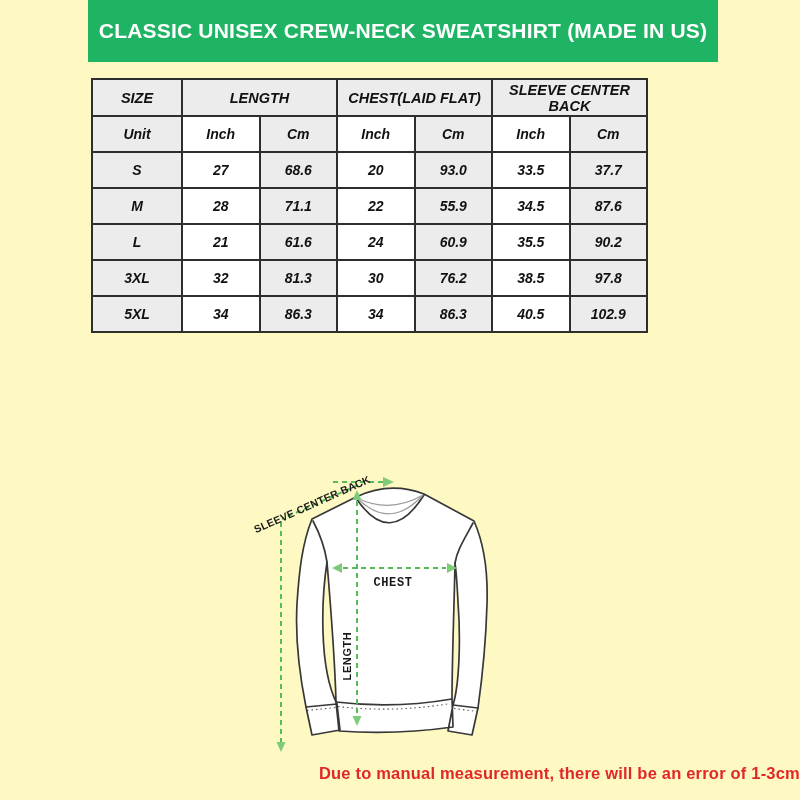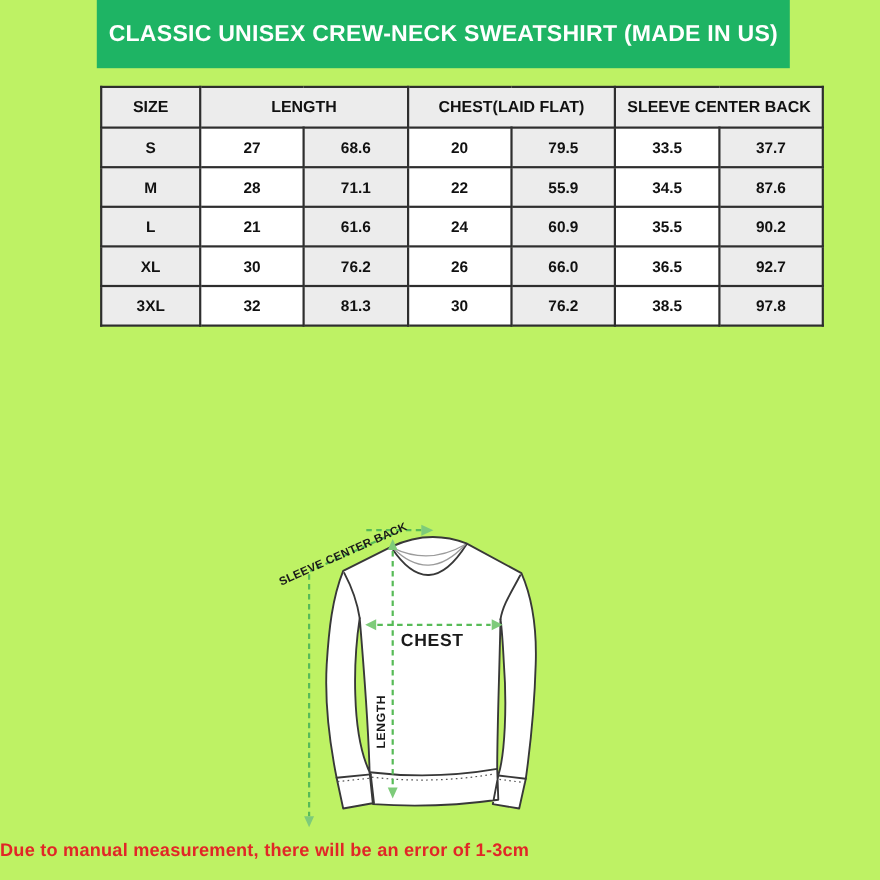--- a/index.html
+++ b/index.html
@@ -2,62 +2,62 @@
 <html><head>
 <meta charset="utf-8">
 <style>
   * { margin:0; padding:0; box-sizing:border-box; }
   html,body { background:#ffffff; }
   body {
     width:800px; height:800px;
     font-family:"Liberation Sans", sans-serif;
     position:relative; overflow:hidden;
   }
-  .canvas { position:relative; width:800px; height:800px; background:#bef264; }
+  .canvas { position:relative; width:800px; height:800px; background:#fef9c3; }
 
   
   .banner {
     position:absolute; left:88px; top:0; width:630px; height:62px;
     background:#1eb464; display:flex; align-items:center; justify-content:center;
   }
   .banner-title {
     color:#ffffff; font-weight:bold; font-size:21px; letter-spacing:.2px;
     text-align:center; white-space:nowrap;
   }
 
   
   table.size-chart {
-    position:absolute; left:91px; top:78px; width:658px;
+    position:absolute; left:91px; top:78px; width:557px;
     border-collapse:collapse; table-layout:fixed;
-    text-align:center; color:#111;
+    text-align:center; color:#111;font-style:italic;
   }
   table.size-chart col.c-size { width:90px; }
   table.size-chart td, table.size-chart th {
     border:2px solid #2e2e2e; font-weight:bold; font-size:14px;
     height:36px; padding:0; background:#ffffff; vertical-align:middle;
   }
   table.size-chart tr.group-row th { height:37px; font-size:14.5px; }
   table.size-chart .g { background:#ececec; }
 
   
   .diagram { position:absolute; left:250px; top:450px; width:310px; height:320px; }
   .diagram svg { position:absolute; left:0; top:0; }
   .measure-label {
     position:absolute; color:#1a1a1a; font-weight:bold; white-space:nowrap;
   }
   .lbl-sleeve { left:62px; top:54px; font-size:10.5px; letter-spacing:.3px;
                 transform:translate(-50%,-50%) rotate(-24deg); }
-  .lbl-chest  { left:143px; top:133px; font-size:16px; letter-spacing:.6px;
-                transform:translate(-50%,-50%); }
+  .lbl-chest  { left:143px; top:133px; font-size:12px; letter-spacing:.6px;
+                transform:translate(-50%,-50%);font-family:Liberation Mono, monospace; }
   .lbl-length { left:97px; top:206px; font-size:11px; letter-spacing:.6px;
                 transform:translate(-50%,-50%) rotate(-90deg); }
 
   
   .footer-note {
-    position:absolute; left:0; top:764px; width:800px; text-align:left;
+    position:absolute; left:0; top:764px; width:800px; text-align:right;
     color:#e12727; font-weight:bold; font-size:16.5px; letter-spacing:.2px;
   }
 </style>
 </head>
 <body>
 
 <div class="canvas">
 
   <div class="banner">
     <div class="banner-title">CLASSIC UNISEX CREW-NECK SWEATSHIRT (MADE IN US)</div>
@@ -74,25 +74,34 @@
         <col>
     </colgroup>
     <tbody>
         <tr class="group-row">
       <th class="g">SIZE</th>
       <th class="g" colspan="2">LENGTH</th>
       <th class="g" colspan="2">CHEST(LAID FLAT)</th>
       <th class="g" colspan="2">SLEEVE CENTER BACK</th>
     </tr>
     <tr>
+      <td class="g">Unit</td>
+      <td>Inch</td>
+      <td class="g">Cm</td>
+      <td>Inch</td>
+      <td class="g">Cm</td>
+      <td>Inch</td>
+      <td class="g">Cm</td>
+    </tr>
+    <tr>
       <td class="g">S</td>
       <td>27</td>
       <td class="g">68.6</td>
       <td>20</td>
-      <td class="g">79.5</td>
+      <td class="g">93.0</td>
       <td>33.5</td>
       <td class="g">37.7</td>
     </tr>
     <tr>
       <td class="g">M</td>
       <td>28</td>
       <td class="g">71.1</td>
       <td>22</td>
       <td class="g">55.9</td>
       <td>34.5</td>
@@ -101,36 +110,36 @@
     <tr>
       <td class="g">L</td>
       <td>21</td>
       <td class="g">61.6</td>
       <td>24</td>
       <td class="g">60.9</td>
       <td>35.5</td>
       <td class="g">90.2</td>
     </tr>
     <tr>
-      <td class="g">XL</td>
-      <td>30</td>
-      <td class="g">76.2</td>
-      <td>26</td>
-      <td class="g">66.0</td>
-      <td>36.5</td>
-      <td class="g">92.7</td>
-    </tr>
-    <tr>
       <td class="g">3XL</td>
       <td>32</td>
       <td class="g">81.3</td>
       <td>30</td>
       <td class="g">76.2</td>
       <td>38.5</td>
       <td class="g">97.8</td>
+    </tr>
+    <tr>
+      <td class="g">5XL</td>
+      <td>34</td>
+      <td class="g">86.3</td>
+      <td>34</td>
+      <td class="g">86.3</td>
+      <td>40.5</td>
+      <td class="g">102.9</td>
     </tr>
   </tbody>
     </table>
 
   <div class="diagram">
     <svg width="310" height="320" viewBox="250 450 310 320">
 
       <g fill="#ffffff" stroke="#383838" stroke-width="1.7" stroke-linejoin="round" stroke-linecap="round">
         <path d="M312,519 L356,497 Q390,481 424,494 L474,521
                  C485,546 488,574 487,604 C486,640 483,672 478,708

